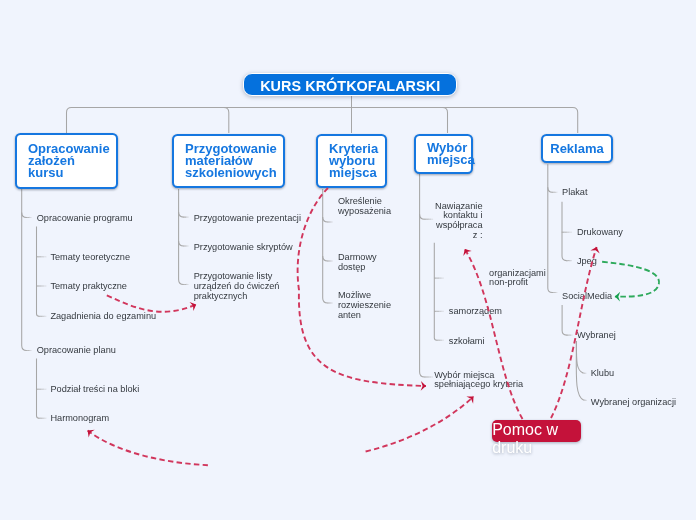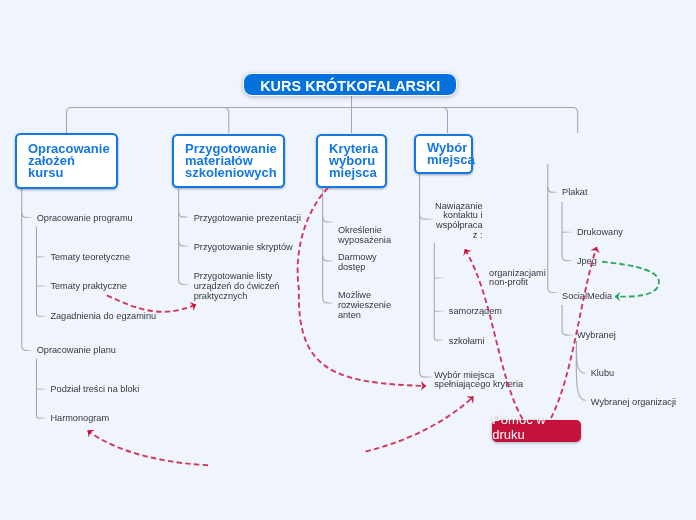--- a/index.html
+++ b/index.html
@@ -13,22 +13,22 @@
        border:1.6px solid #ffffff;border-radius:9px;color:#ffffff;font-weight:bold;
        font-size:14.4px;letter-spacing:0.05px;padding-top:3px;
        display:flex;align-items:center;justify-content:center;
        filter:drop-shadow(0 1px 2px rgba(45,60,85,.35));}
   .l1{position:absolute;box-sizing:border-box;background:#ffffff;
        border:2px solid #1577e0;border-radius:5.5px;color:#1577e0;font-weight:bold;
        font-size:13px;line-height:11.9px;white-space:pre;
        filter:drop-shadow(0.8px 1.3px 1.0px rgba(48,60,82,.45));
        display:flex;align-items:center;padding-left:11px;}
   .red-node{position:absolute;box-sizing:border-box;background:#c4123a;
-       border-radius:5px;color:#ffffff;font-size:13px;padding-top:1px;
-       display:flex;align-items:flex-end;justify-content:center;
+       border-radius:5px;color:#ffffff;font-size:16px;padding-top:1px;
+       display:flex;align-items:flex-start;justify-content:center;
        filter:drop-shadow(0.5px 1.5px 1.4px rgba(45,60,85,.38));}
   .leaf{position:absolute;color:#34393f;white-space:pre;
        font-size:9.2px;line-height:9.8px;}
 </style>
 </head>
 <body>
 
 <div id="stage">
 
   <svg class="layer" id="connectors" viewBox="0 0 696 520">
@@ -243,20 +243,23 @@
   </div>
   <div class="l1" style="left:316px;top:134px;width:71px;height:54px;">
     <span>Kryteria
 wyboru
 miejsca</span>
   </div>
   <div class="l1" style="left:414px;top:134px;width:59px;height:40px;">
     <span>Wybór
 miejsca</span>
   </div>
+  <div class="l1" style="left:541px;top:134px;width:72px;height:29px;padding-left:0;justify-content:center;">
+    <span>Reklama</span>
+  </div>
 
   <div class="red-node" style="left:492.2px;top:420.0px;width:88.6px;height:22.2px;">
     <span>Pomoc w druku</span>
   </div>
 
   <div id="leaves">
 
     <div class="leaf" style="left:36.7px;top:213.7px;">Opracowanie programu</div>
     <div class="leaf" style="left:50.4px;top:252.6px;">Tematy teoretyczne</div>
     <div class="leaf" style="left:50.4px;top:281.8px;">Tematy praktyczne</div>
@@ -264,21 +267,21 @@
     <div class="leaf" style="left:36.7px;top:345.7px;">Opracowanie planu</div>
     <div class="leaf" style="left:50.4px;top:385.0px;">Podział treści na bloki</div>
     <div class="leaf" style="left:50.4px;top:413.9px;">Harmonogram</div>
 
     <div class="leaf" style="left:193.7px;top:213.7px;">Przygotowanie prezentacji</div>
     <div class="leaf" style="left:193.7px;top:242.9px;">Przygotowanie skryptów</div>
     <div class="leaf" style="left:193.7px;top:272.0px;">Przygotowanie listy
 urządzeń do ćwiczeń
 praktycznych</div>
 
-    <div class="leaf" style="left:337.9px;top:226px;">Określenie
+    <div class="leaf" style="left:337.9px;top:197px;">Określenie
 wyposażenia</div>
     <div class="leaf" style="left:337.9px;top:253.0px;">Darmowy
 dostęp</div>
     <div class="leaf" style="left:337.9px;top:291.0px;">Możliwe
 rozwieszenie
 anten</div>
 
     <div class="leaf" style="left:435.0px;top:201.7px;text-align:right;">Nawiązanie
 kontaktu i
 współpraca

